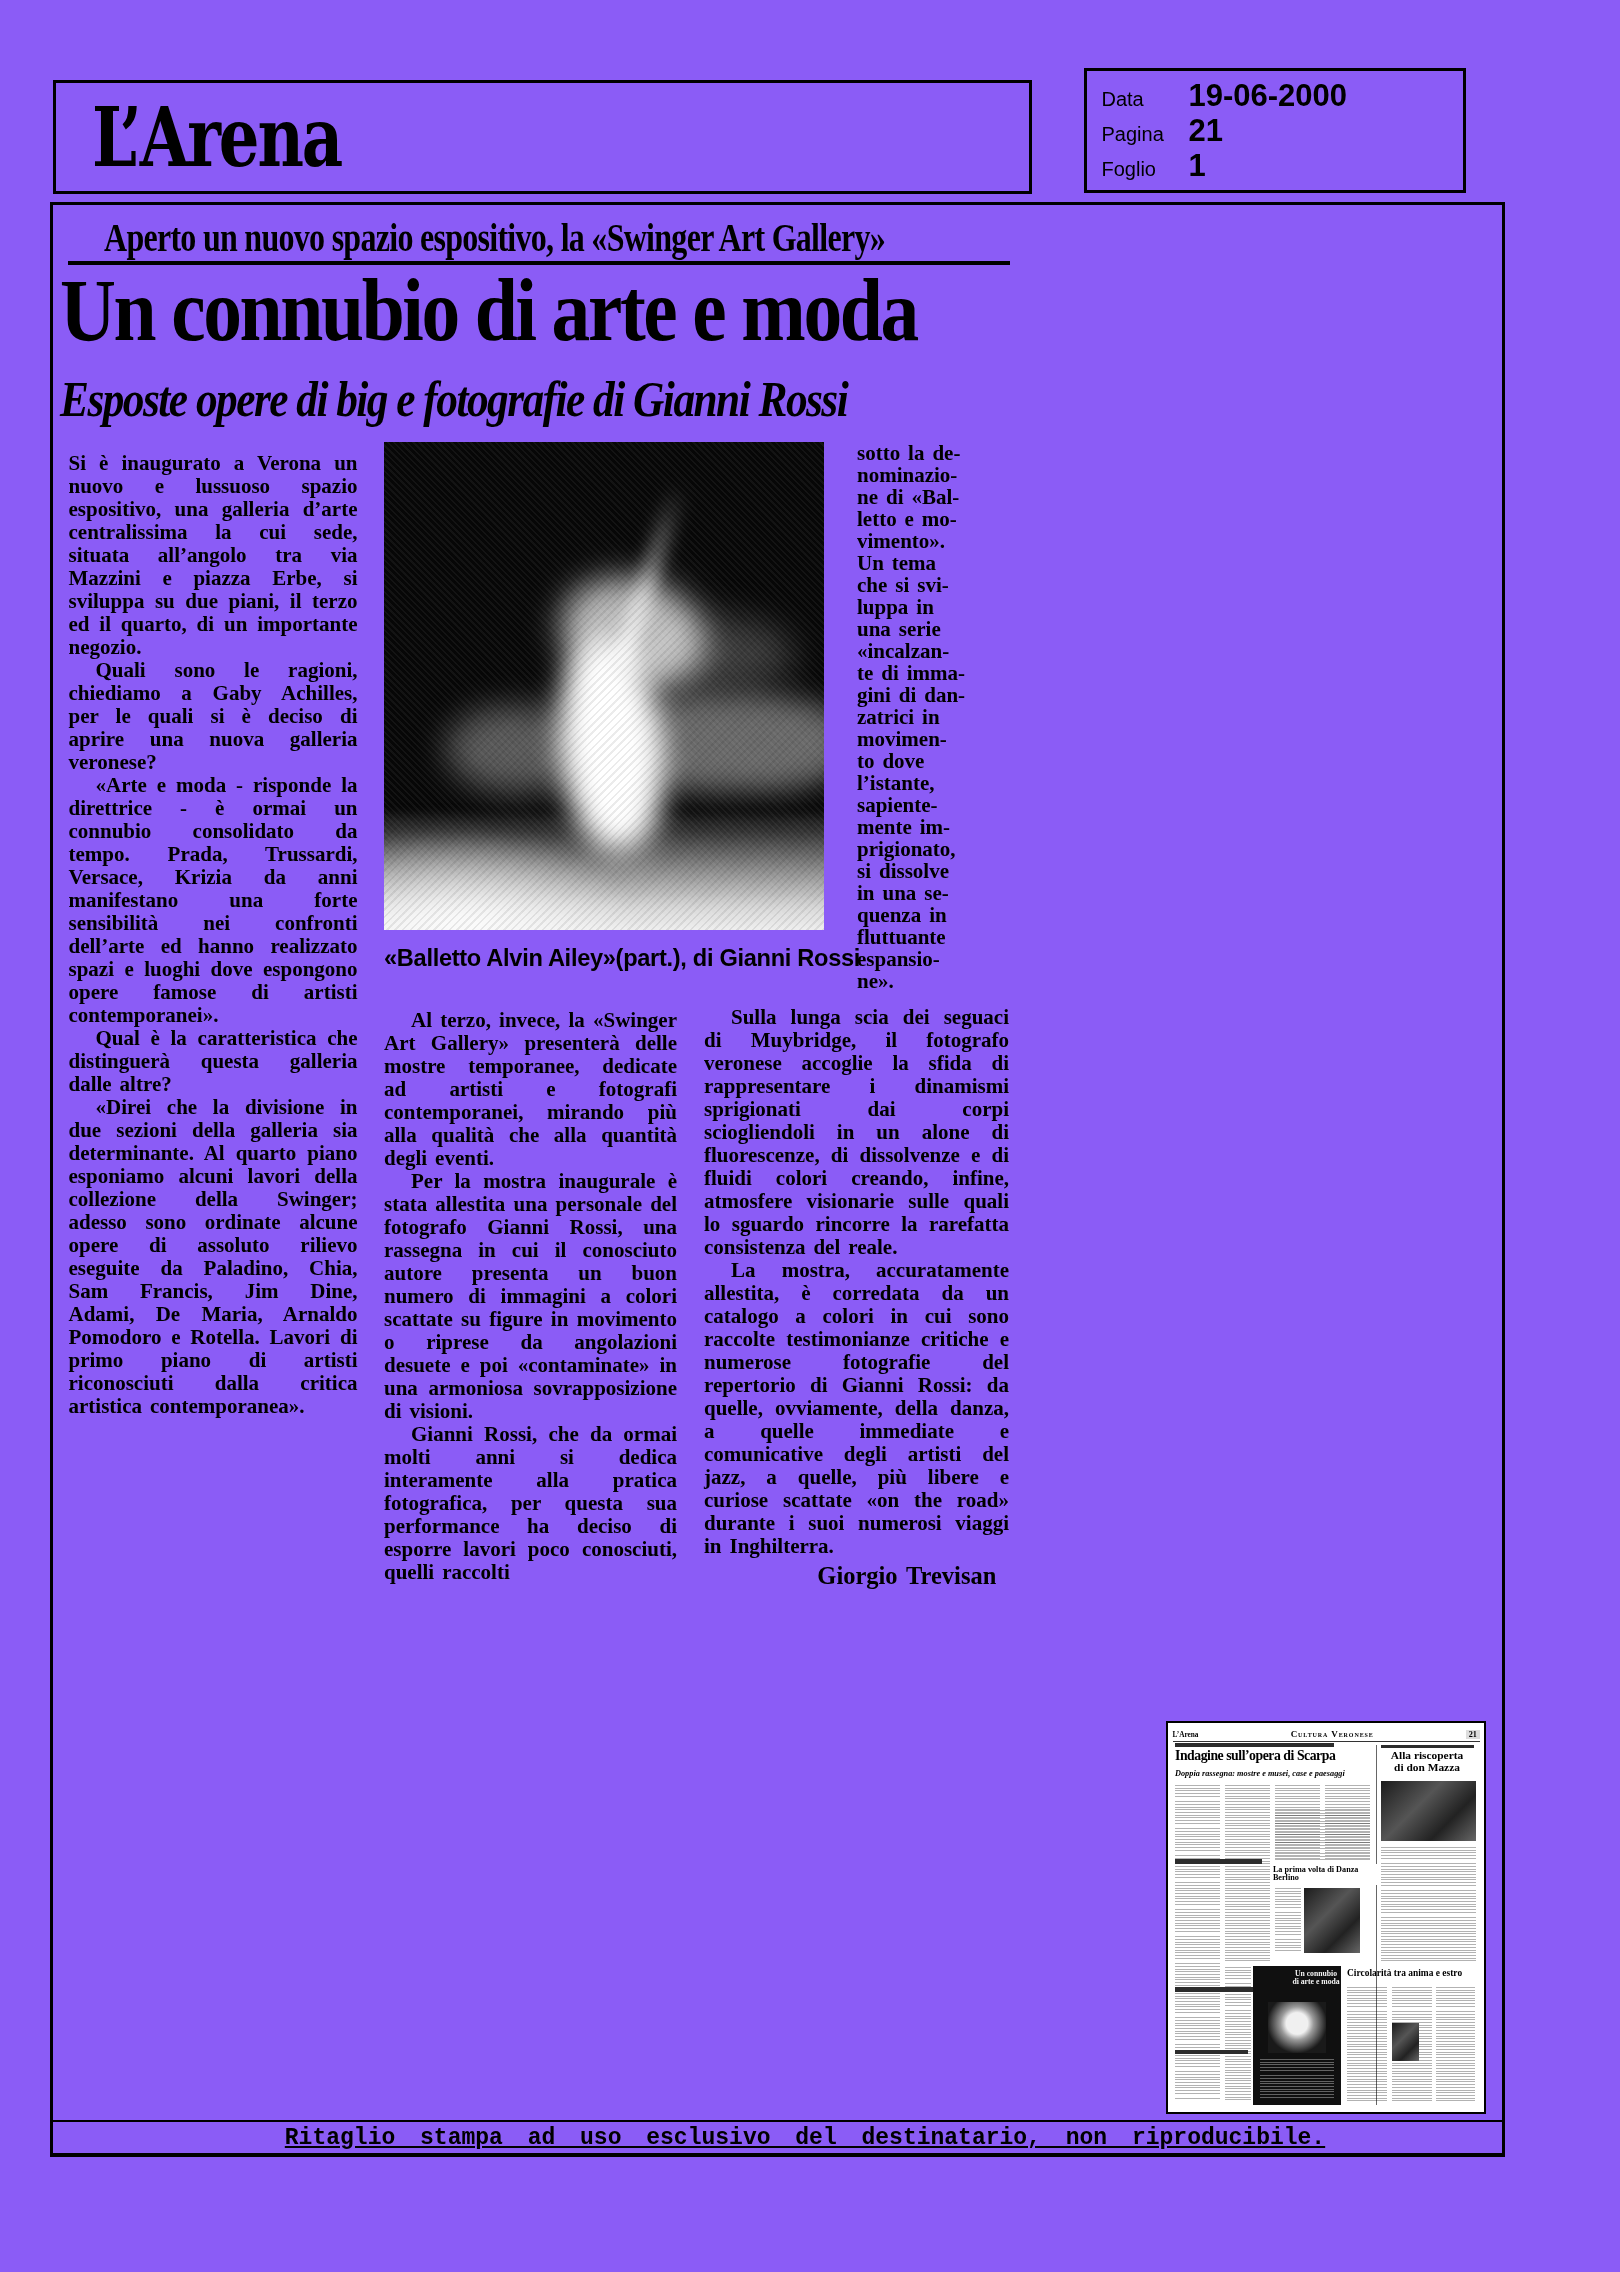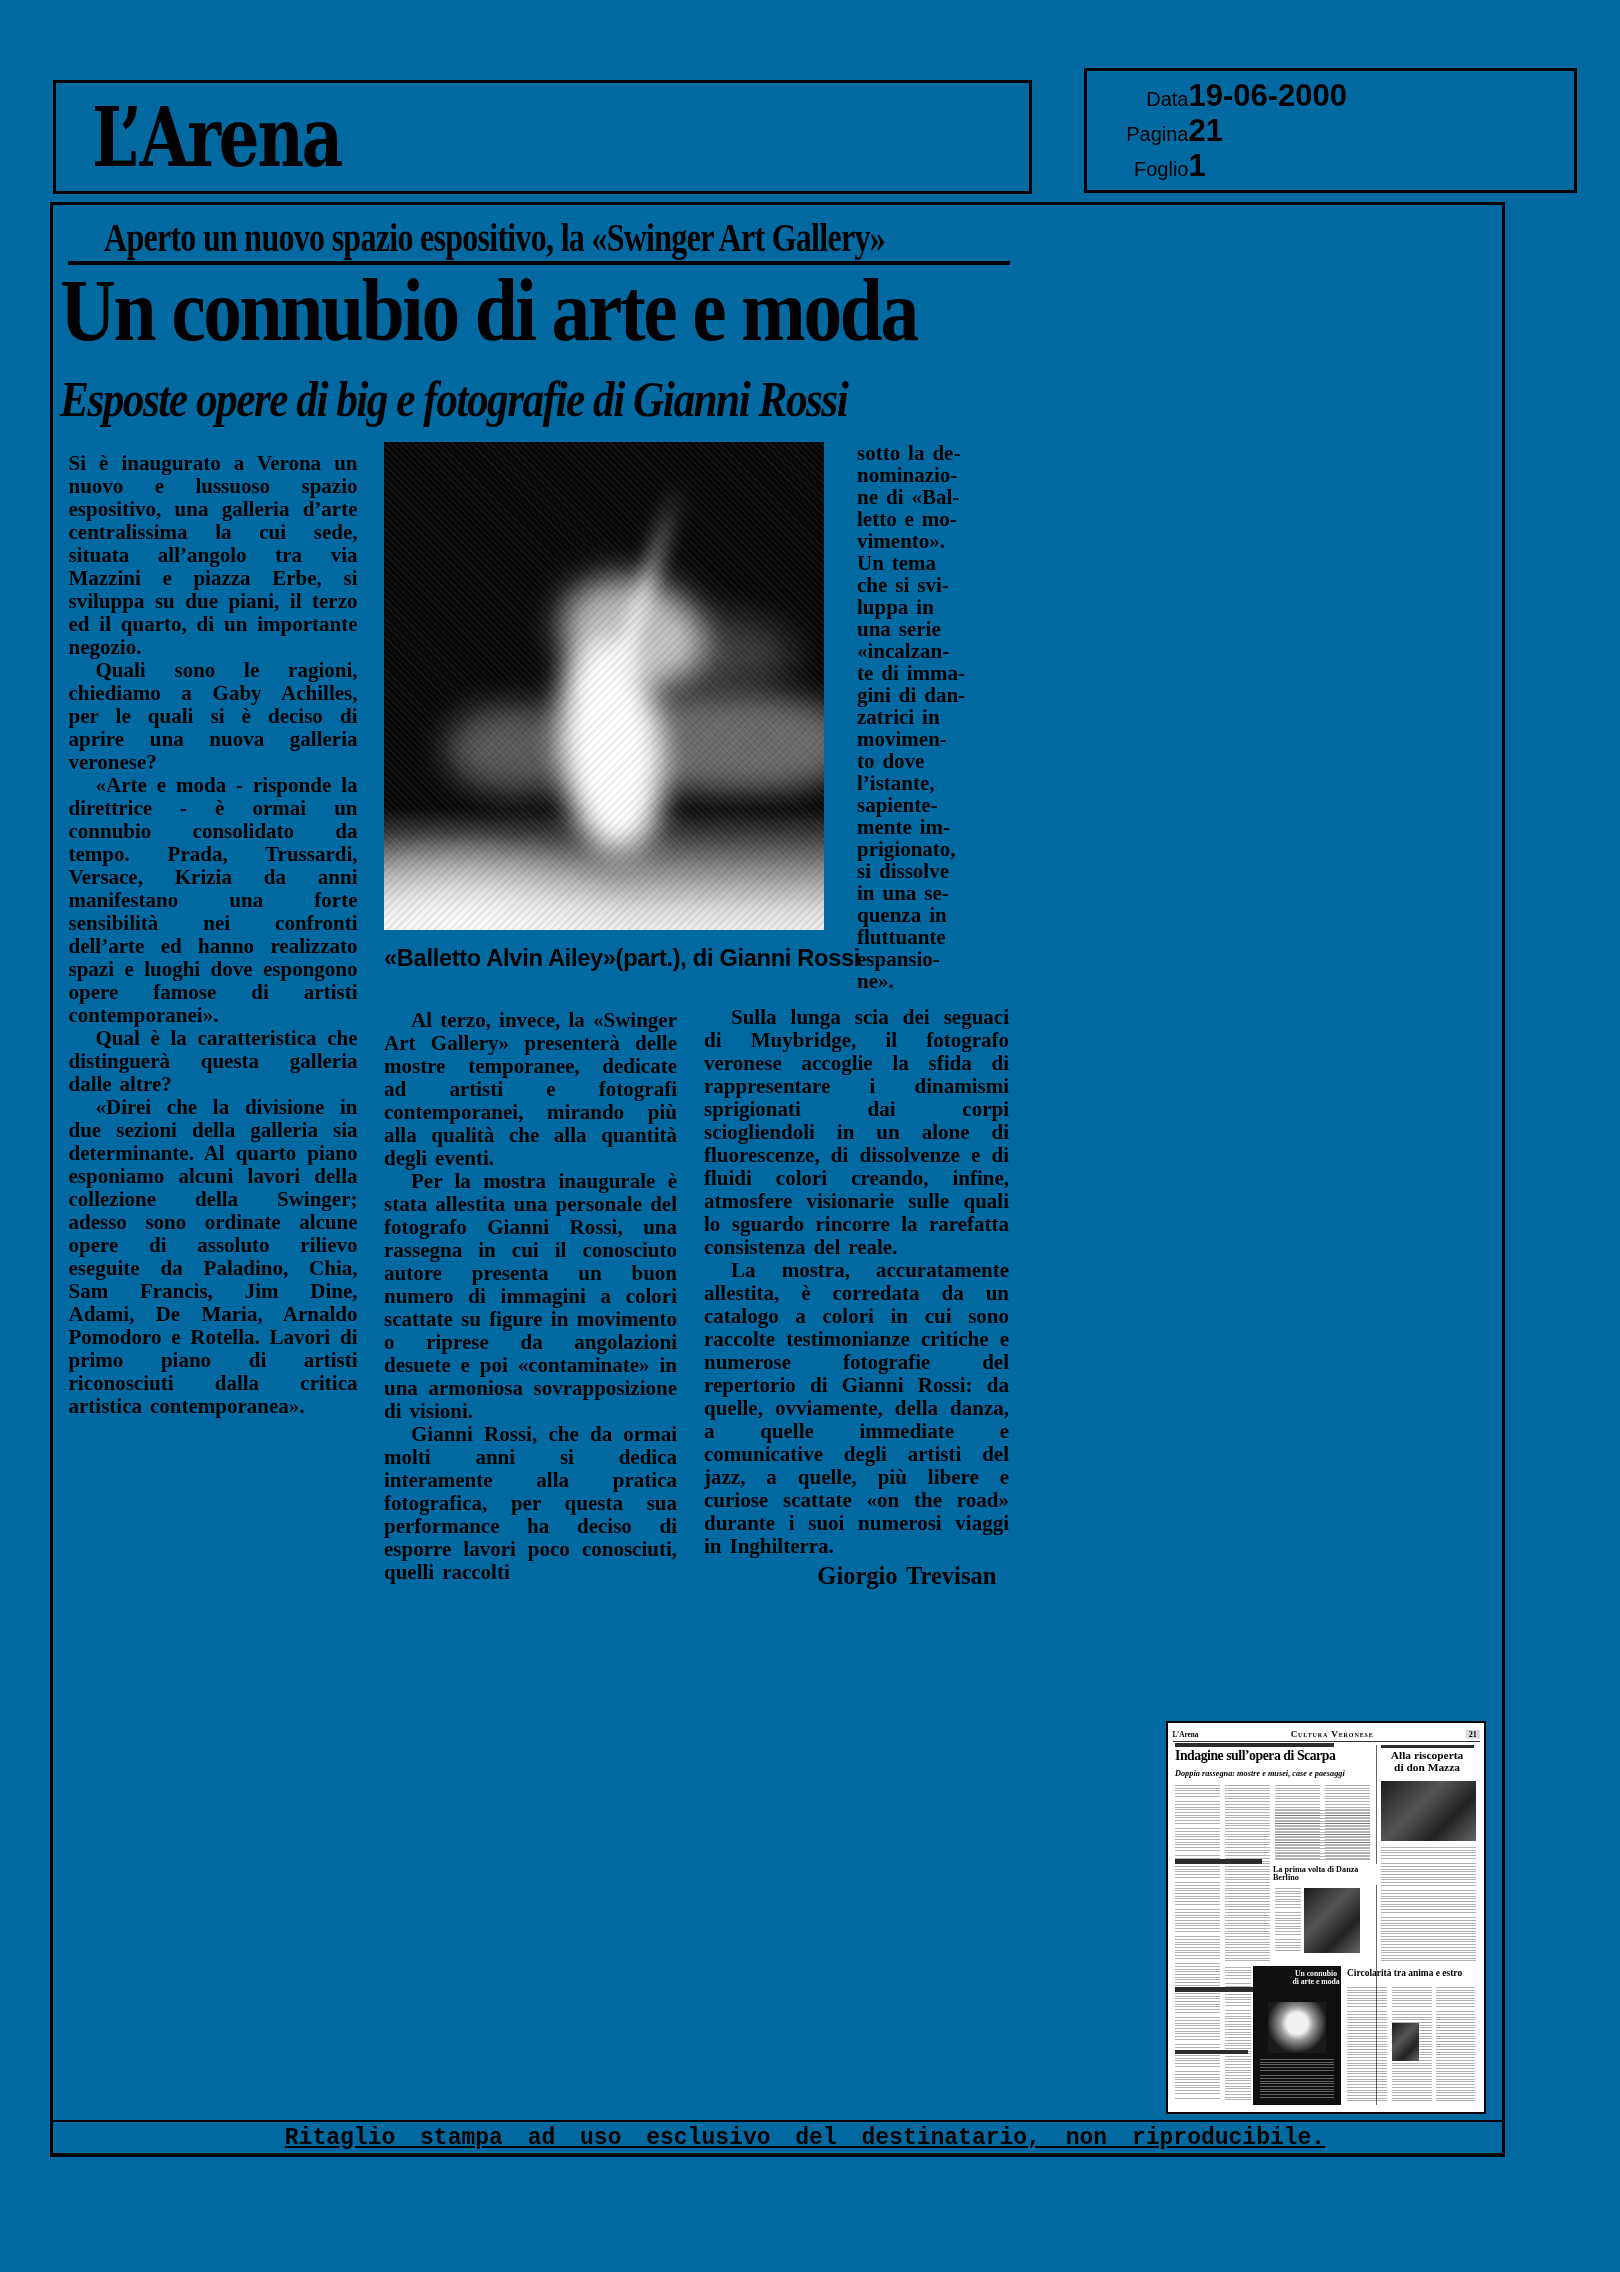--- a/index.html
+++ b/index.html
@@ -1,27 +1,27 @@
 <!DOCTYPE html>
 <html style="font-size:14.5px"><head>
 <meta charset="utf-8">
 <style>
   html,body{margin:0;padding:0;background:#e8e8e8;}
-  .page{position:relative;width:1620px;height:2273px;background:#0369a1;overflow:hidden;
+  .page{position:relative;width:1620px;height:2273px;background:#8b5cf6;overflow:hidden;
         font-family:"Liberation Serif",serif;color:#000;}
   .abs{position:absolute;}
 
   
   .masthead-box{left:53px;top:80px;width:979px;height:114px;border:3.6px solid #000;
     box-sizing:border-box;display:flex;align-items:center;}
   .masthead-title{font-family:"DejaVu Serif",serif;font-weight:bold;font-size:82px;
     letter-spacing:-2.7px;transform:scaleX(.78);transform-origin:left center;
     margin-left:36px;white-space:nowrap;line-height:1;}
-  .meta-box{left:1084px;top:68px;width:493px;height:125px;border:3.6px solid #000;
-    box-sizing:border-box;padding:7.3px 0 0 14.5px;text-align:right;}
+  .meta-box{left:1084px;top:68px;width:382px;height:125px;border:3.6px solid #000;
+    box-sizing:border-box;padding:7.3px 0 0 14.5px;}
   .meta-row{display:flex;align-items:baseline;height:35px;}
   .meta-label{font-family:"Liberation Sans",sans-serif;font-size:20px;width:87px;}
   .meta-value{font-family:"Liberation Sans",sans-serif;font-size:31px;font-weight:bold;}
 
   
   .main-frame{left:50px;top:202px;width:1455px;height:1955px;border:3.6px solid #000;
     border-bottom-width:4.5px;box-sizing:border-box;}
 
   .kicker{left:51px;top:11px;font-size:40px;font-weight:bold;line-height:44px;
     white-space:nowrap;transform:scaleX(.80);transform-origin:left top;letter-spacing:-0.9px;}

